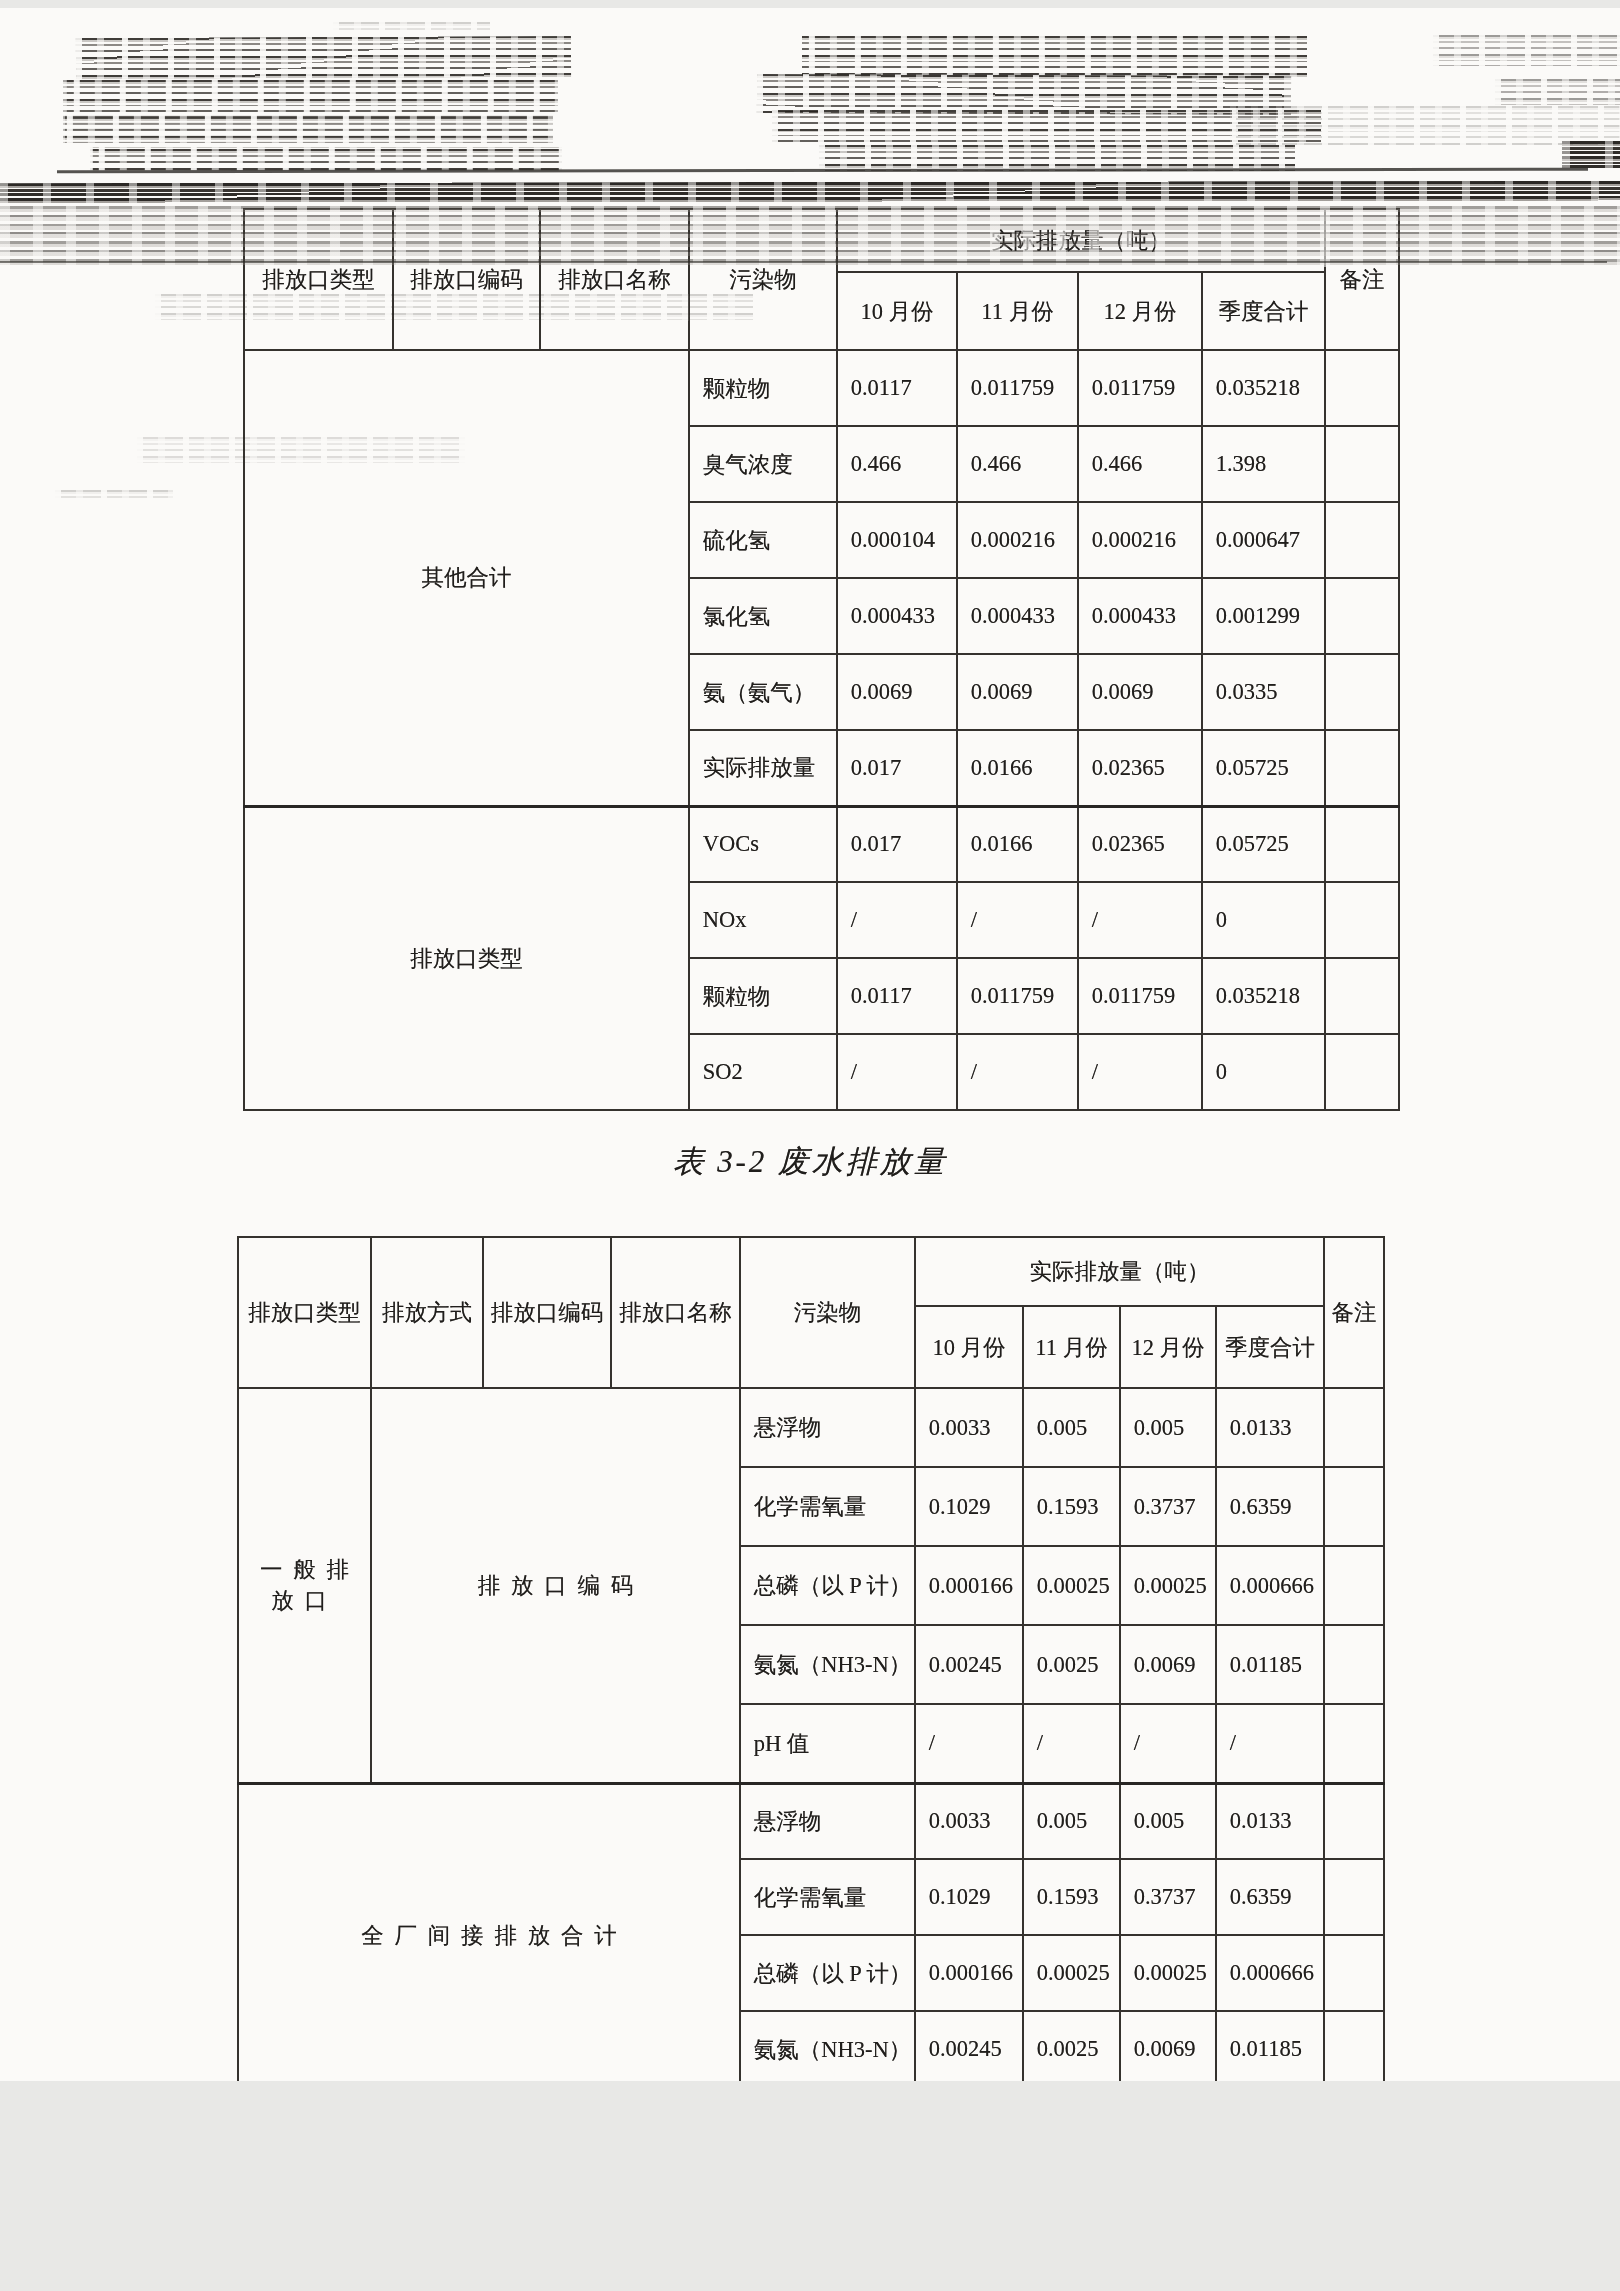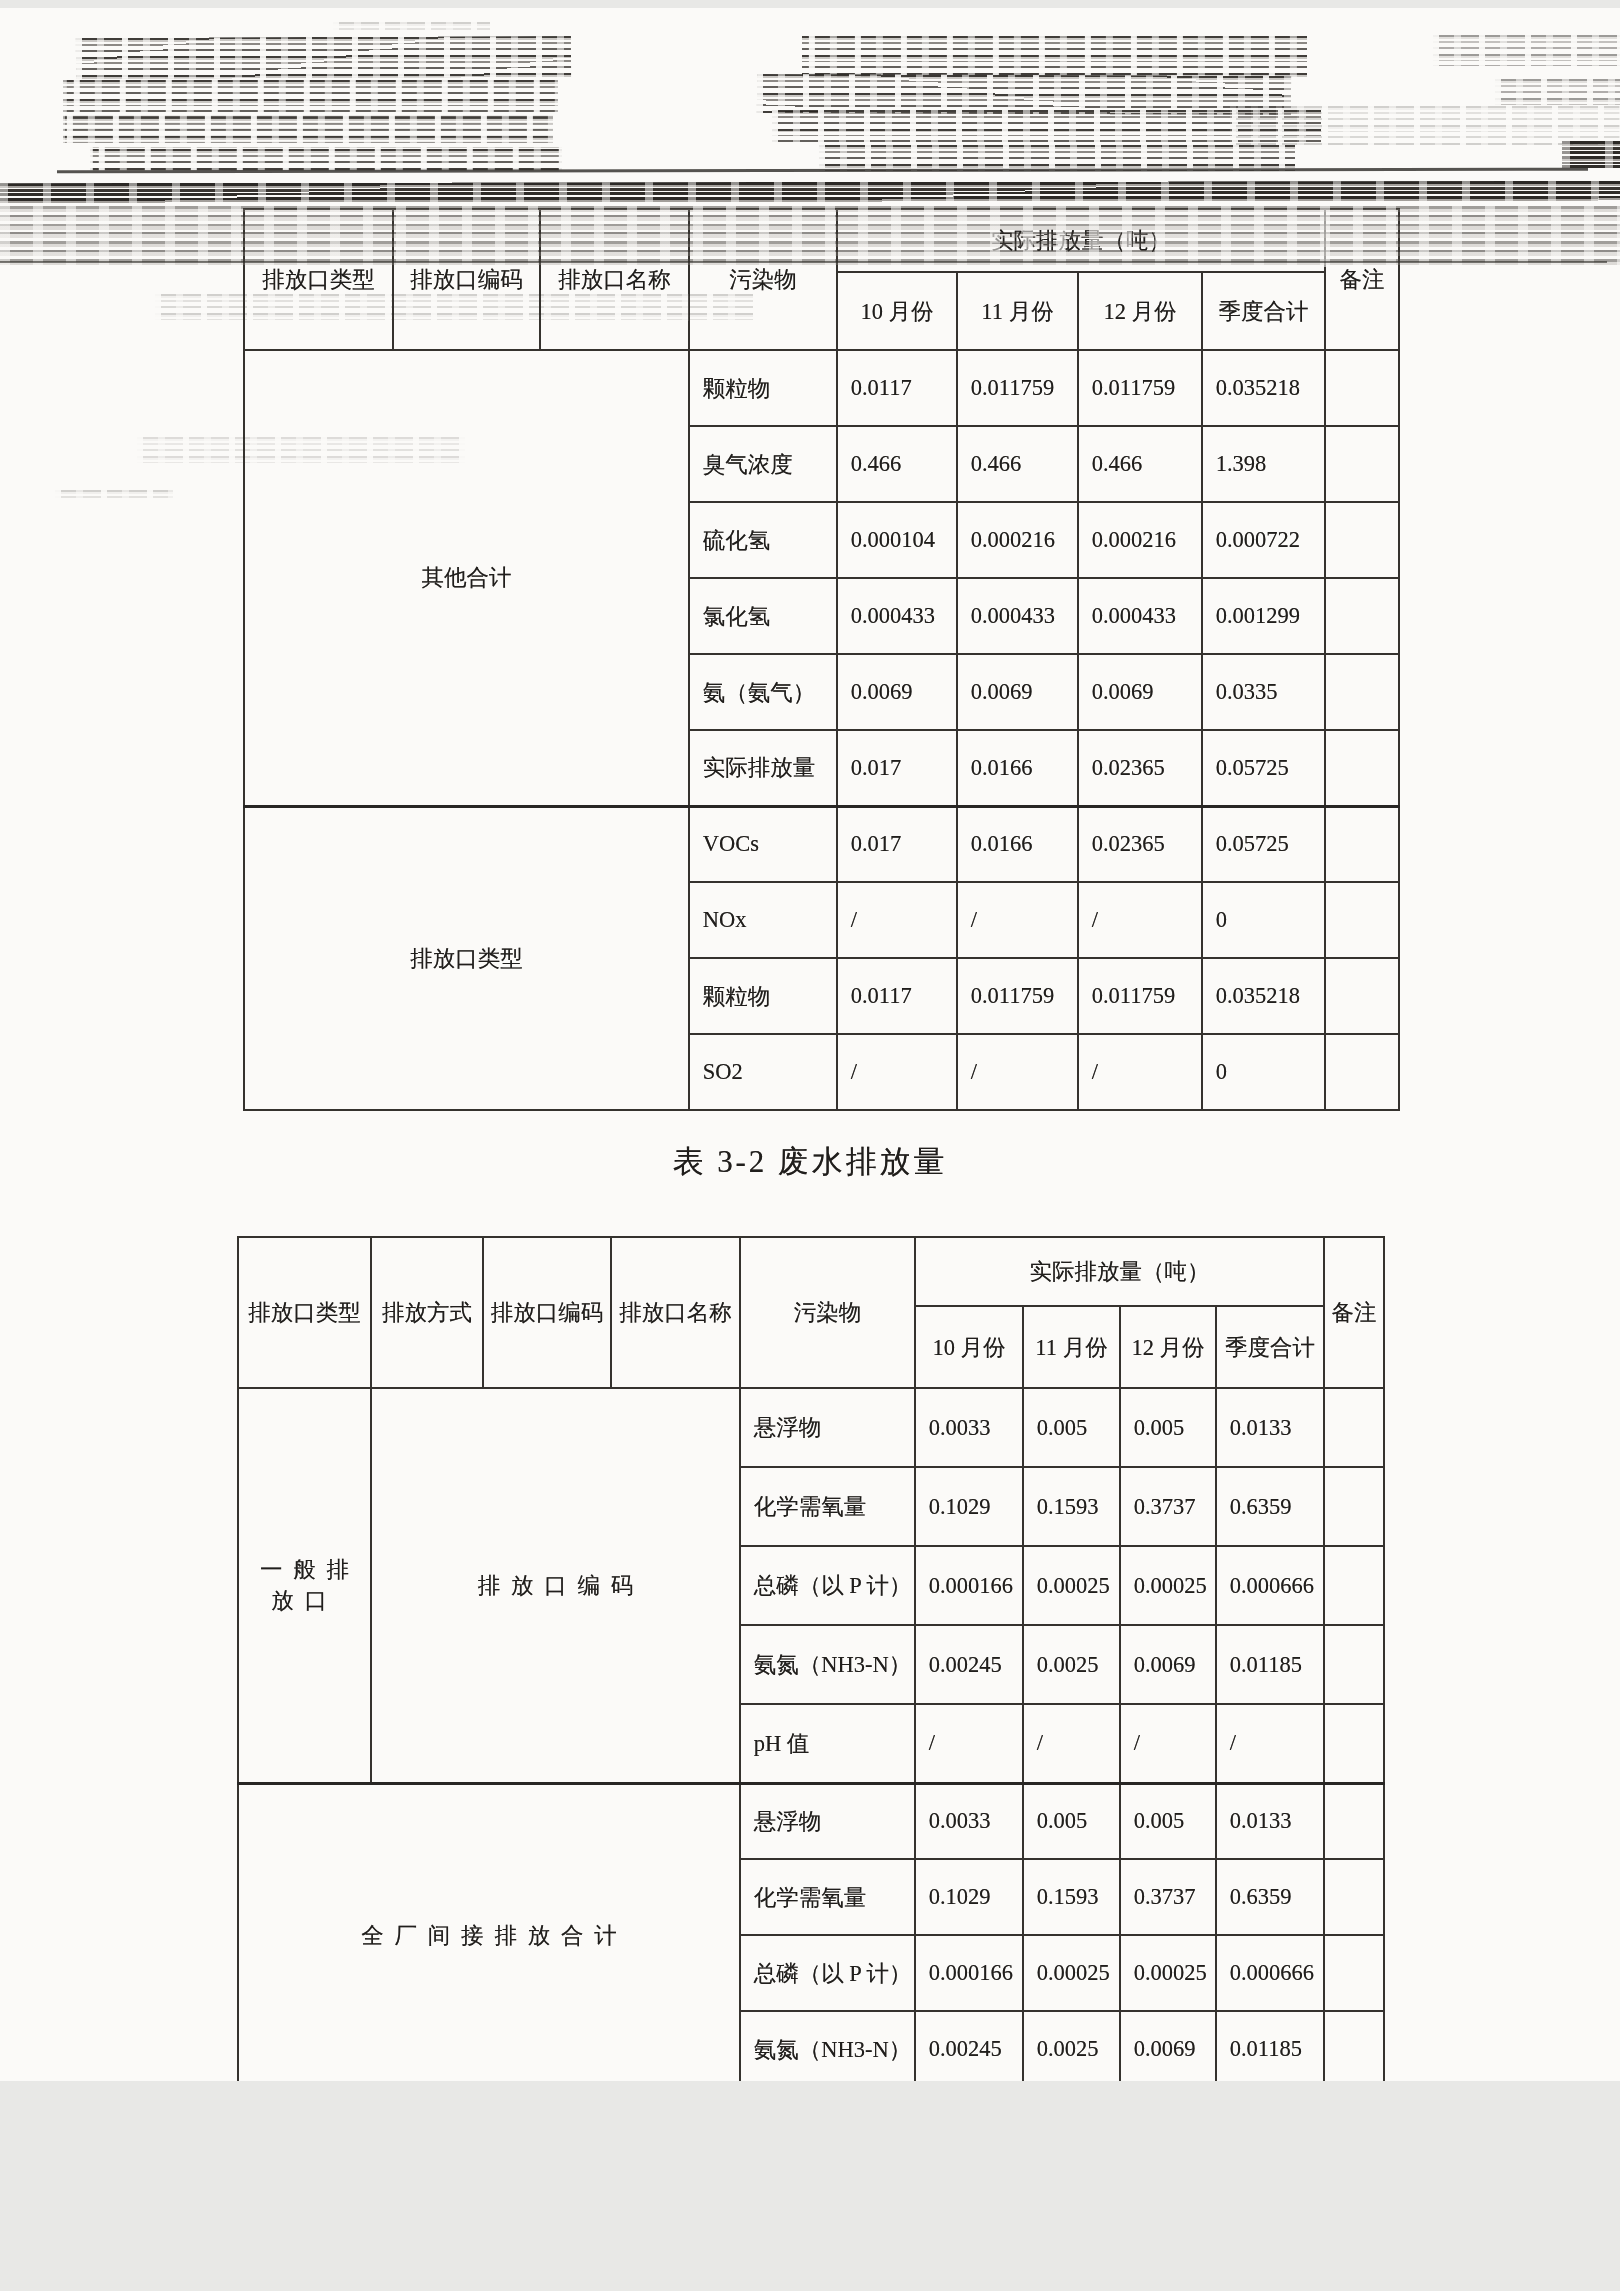--- a/index.html
+++ b/index.html
@@ -20,21 +20,21 @@
   .t2{left:237px; top:1228px; border:2.9px solid #2b2926;}
   .t1 thead tr.r1{height:63px;} .t1 thead tr.r2{height:78px;}
   .t1 tbody tr{height:76px;}
   .t2 thead tr.r1{height:69px;} .t2 thead tr.r2{height:82px;}
   .t2 tbody tr.s1{height:79px;} .t2 tbody tr.s2{height:76px;}
   tr.secstart td{border-top:3.9px solid #282624;}
   td.group{text-align:center; padding:0;}
   .spread{letter-spacing:10.8px; text-indent:10.8px;}
   .caption{
     position:absolute; left:0; top:1133px; width:1620px; text-align:center;
-    font-size:31px; letter-spacing:2.9px; text-shadow:0 0 0.6px rgba(45,42,38,.7);
+    font-size:31px; letter-spacing:2.9px; text-shadow:0 0 0.6px rgba(45,42,38,.7);font-style:italic;
   }
   
   .noise{
     position:absolute; z-index:6; pointer-events:none;
     background:
       repeating-linear-gradient(90deg, rgba(251,250,248,.9) 0 5.9px, rgba(251,250,248,0) 5.9px 20.6px, rgba(251,250,248,.55) 20.6px 28px, rgba(251,250,248,0) 28px 46px),
       repeating-linear-gradient(180deg, rgba(38,35,31,.88) 0 2px, rgba(110,104,98,.35) 2px 3.9px, rgba(251,250,248,0) 3.9px 5.9px, rgba(66,61,56,.6) 5.9px 7.8px, rgba(251,250,248,0) 7.8px 11.8px, rgba(48,44,40,.75) 11.8px 13.7px, rgba(251,250,248,0) 13.7px 18.6px);
   }
   .noise.dim{opacity:.5;} .noise.faint{opacity:.22;}
   .noise.dense{
@@ -119,21 +119,21 @@
         <td>0.466</td>
         <td>0.466</td>
         <td>1.398</td>
         <td></td>
       </tr>
       <tr>
         <td>硫化氢</td>
         <td>0.000104</td>
         <td>0.000216</td>
         <td>0.000216</td>
-        <td>0.000722</td>
+        <td>0.000647</td>
         <td></td>
       </tr>
       <tr>
         <td>氯化氢</td>
         <td>0.000433</td>
         <td>0.000433</td>
         <td>0.000433</td>
         <td>0.001299</td>
         <td></td>
       </tr>

